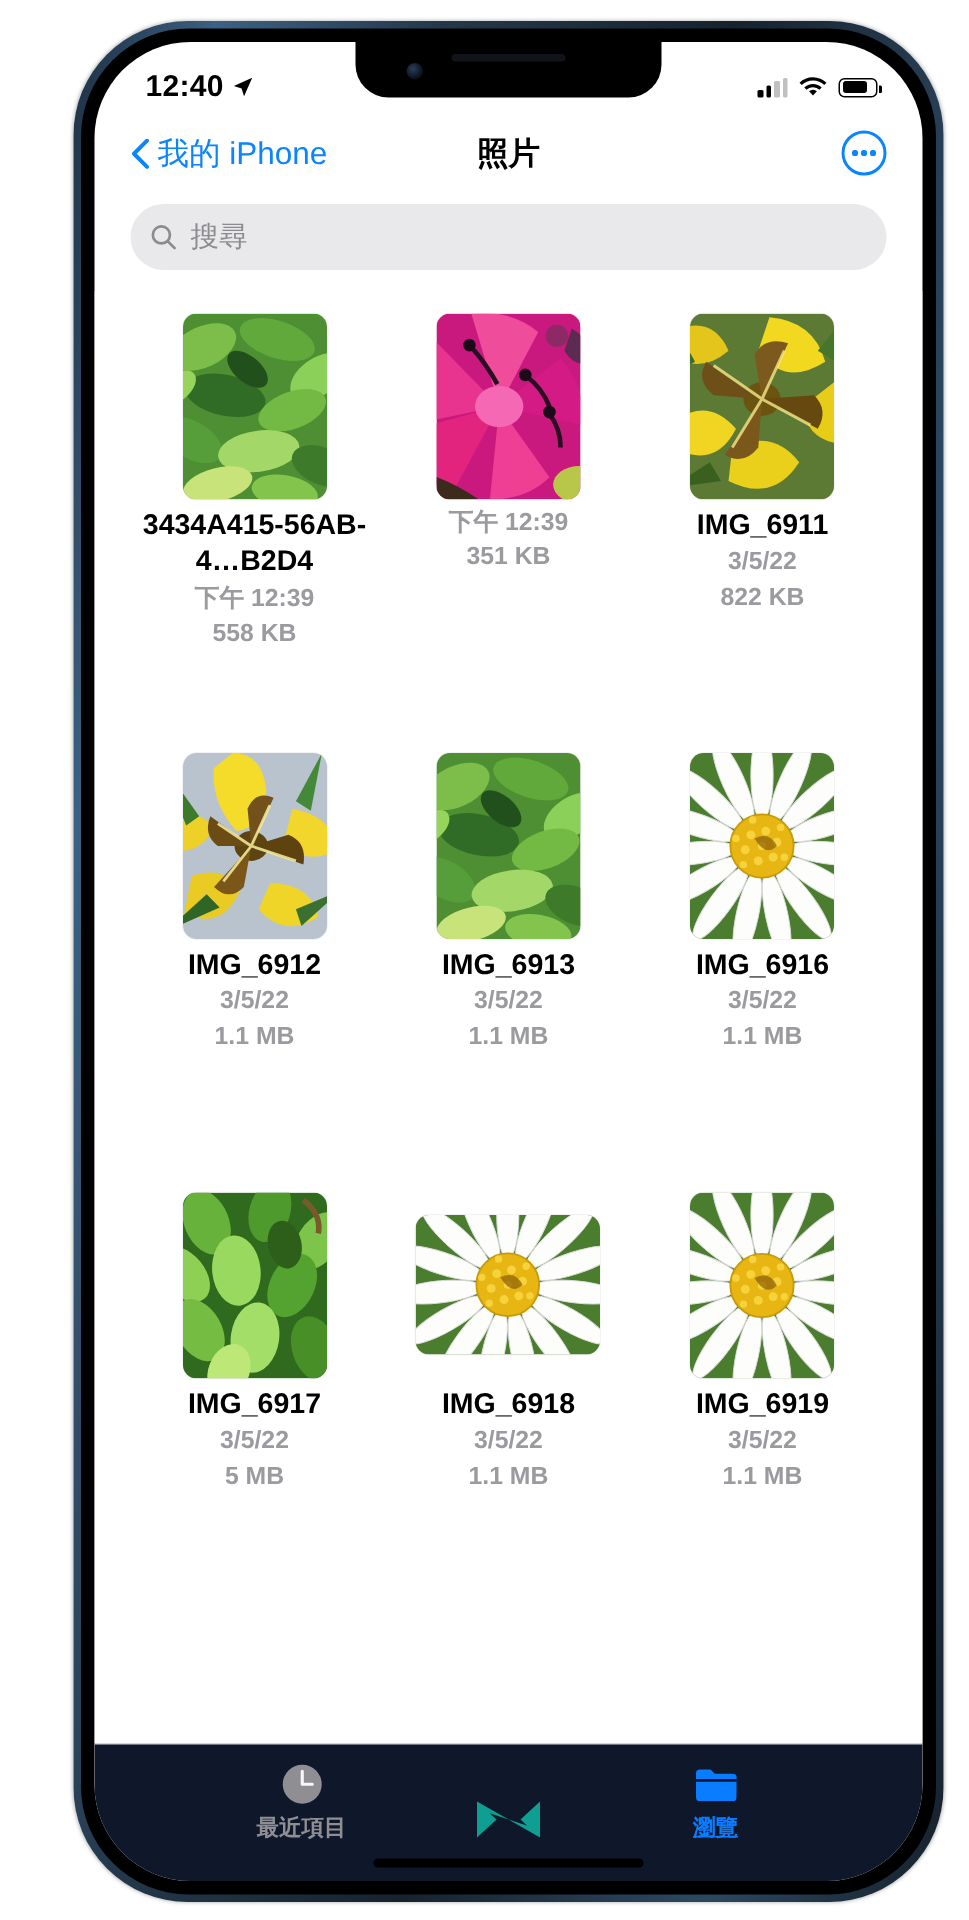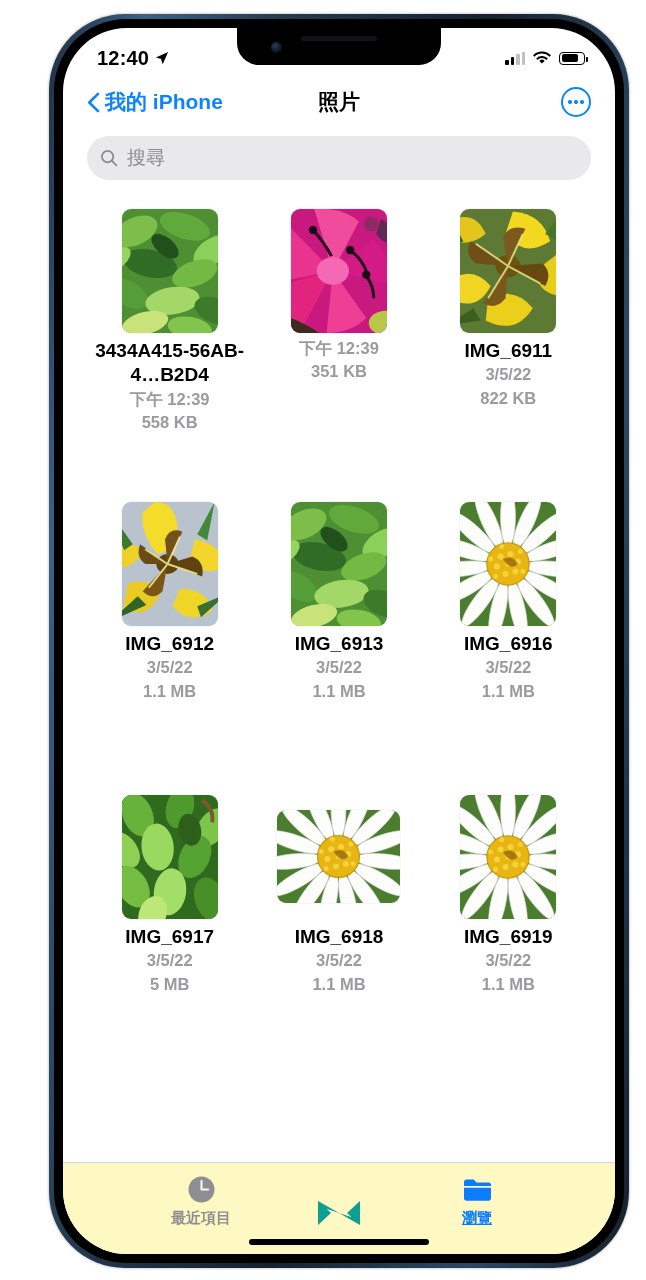--- a/index.html
+++ b/index.html
@@ -99,21 +99,21 @@
 
   
   .navbar{
     position:relative;
     height:56px;
     display:flex; align-items:center;
     padding:0 24px;
   }
   .nav-back{
     display:flex; align-items:center; gap:5px;
-    color:#0a84ff; font-size:21px; cursor:pointer;font-weight:bold;
+    color:#0a84ff; font-size:21px; cursor:pointer;
   }
   .chev{ width:13px; height:21px; }
   .nav-title{
     position:absolute; left:0; right:0; text-align:center;
     font-size:21px; font-weight:700; color:#000;
     pointer-events:none;
   }
   .nav-more{
     margin-left:auto; position:relative; z-index:5;
     width:30px; height:30px; border-radius:50%;
@@ -170,21 +170,21 @@
     margin-top:2px;
   }
   .fmeta{
     font-size:16.5px; color:#9a9a9f; text-align:center; line-height:1.42;
   }
 
   
   .tabbar{
     position:relative;
     height:92px;
-    background:#fef9c3;
+    background:#0f172a;
     border-top:.5px solid #d5d5d8;
     display:flex;
   }
   .tab{
     flex:1; display:flex; flex-direction:column;
     align-items:center; justify-content:flex-start;
     padding-top:11px; gap:4px; cursor:pointer;
   }
   .tab-ico{ width:31px; height:31px; }
   .tab-lbl{ font-size:15px; font-weight:600; }

